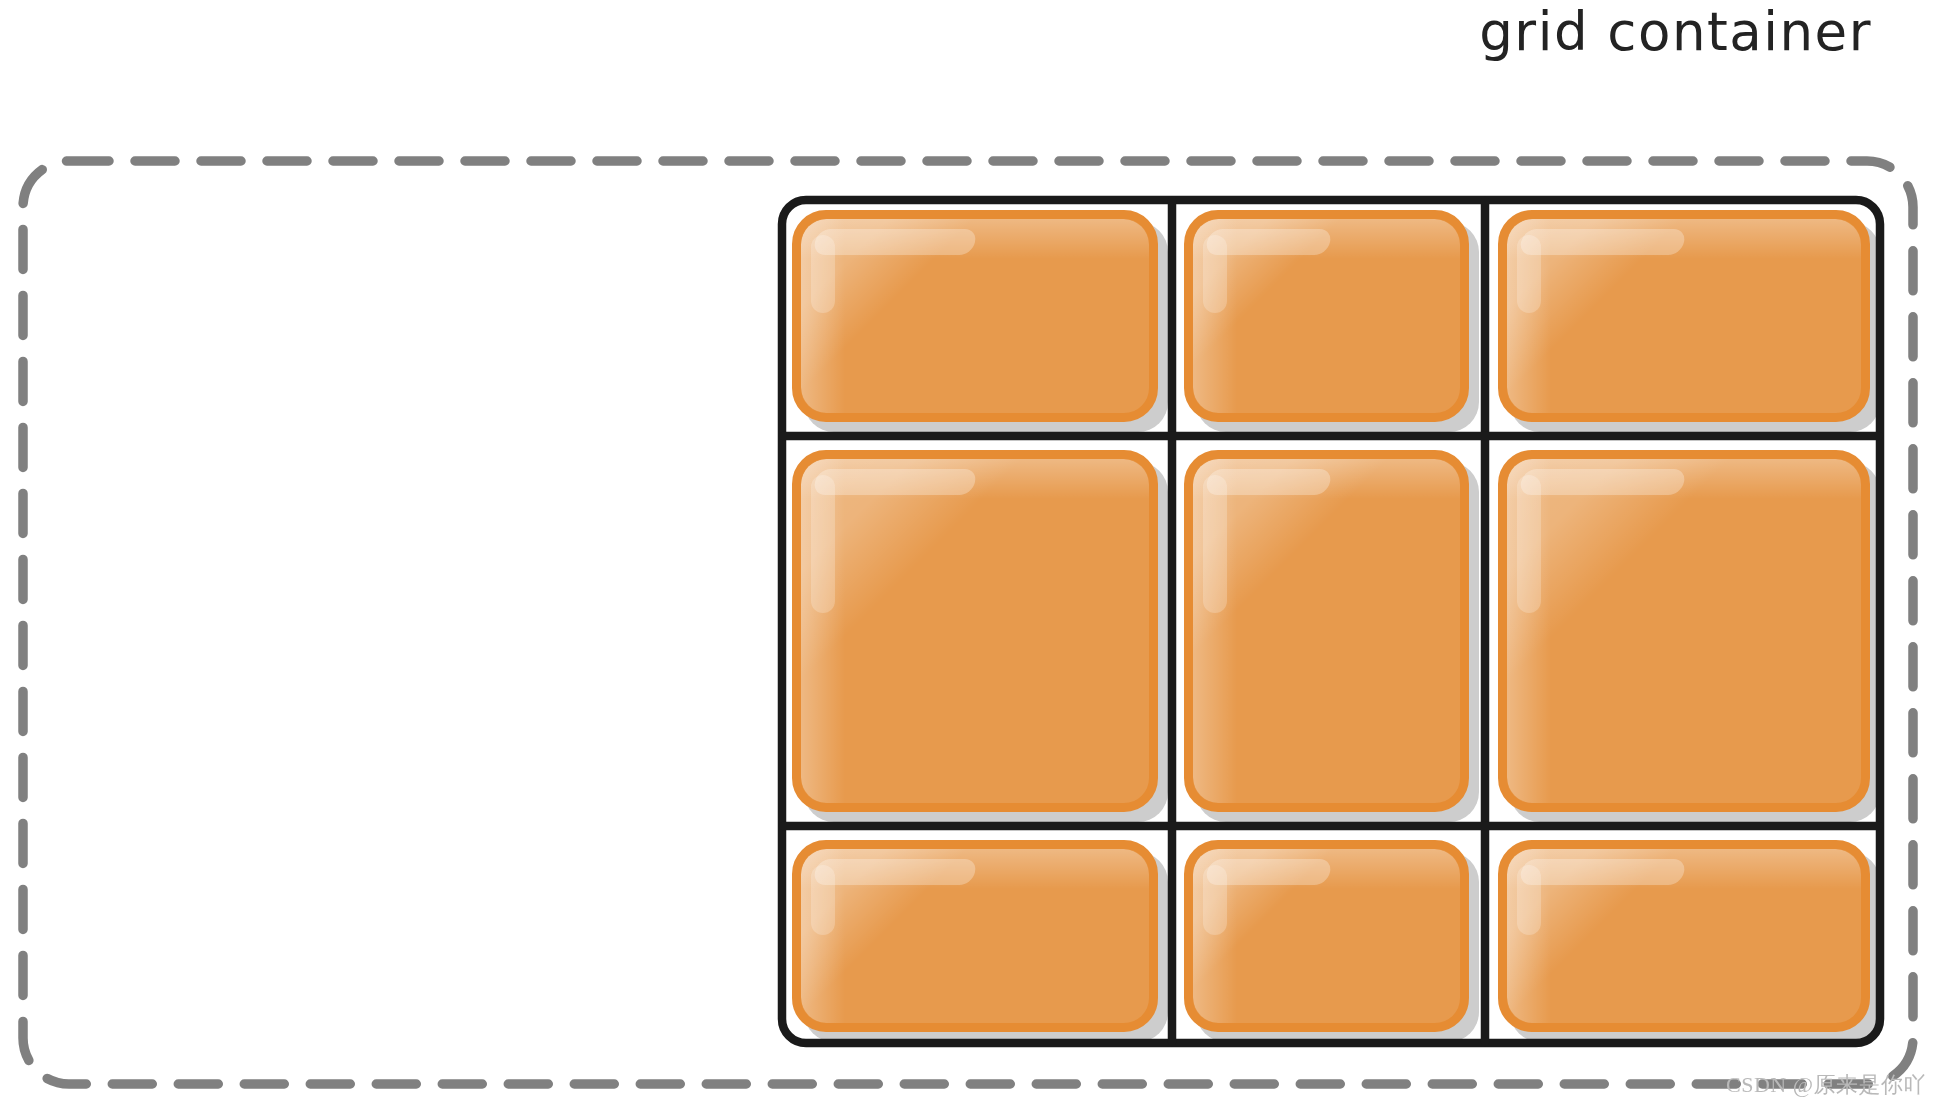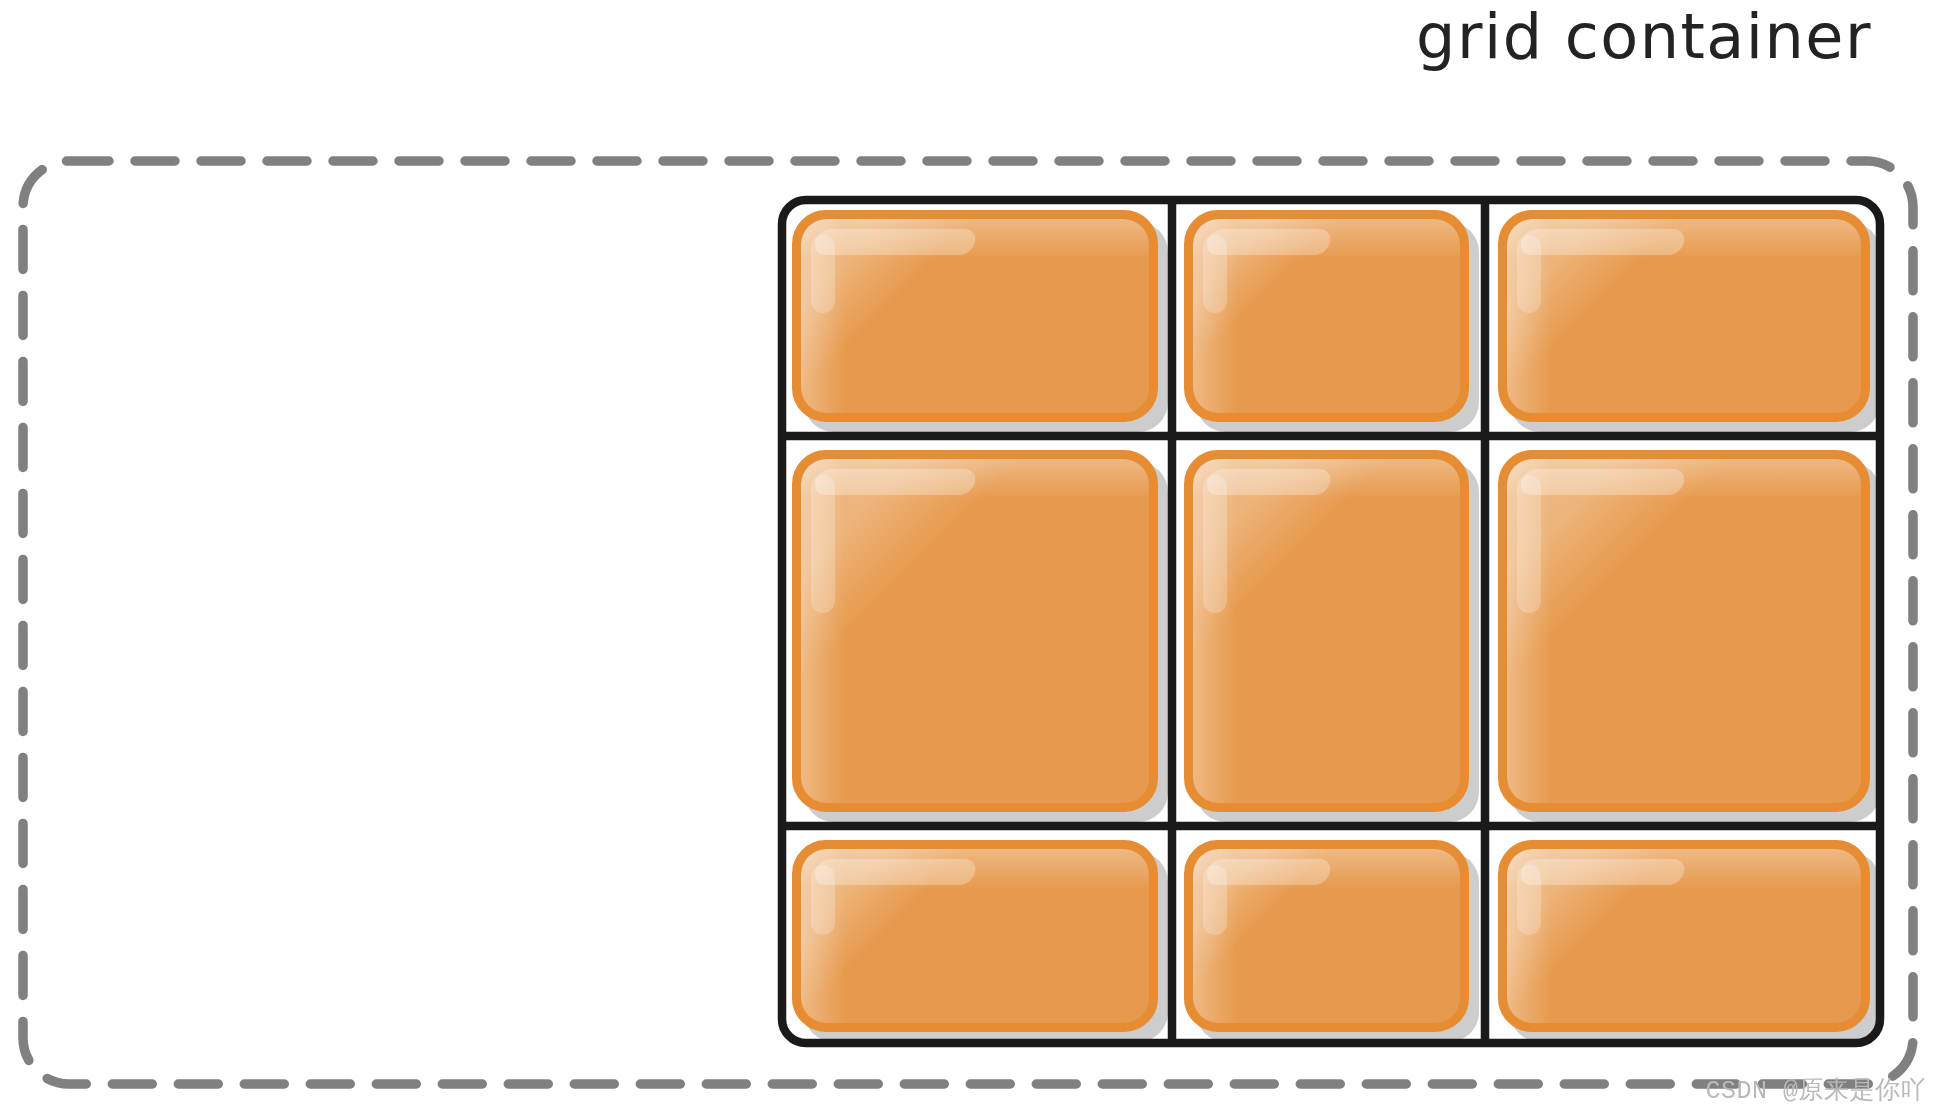--- a/index.html
+++ b/index.html
@@ -20,21 +20,21 @@
     background: #ffffff;
     overflow: hidden;
   }
 
   
   #title {
     position: absolute;
     right: 68px;
     top: 2px;
     font-family: "DejaVu Sans", sans-serif;
-    font-size: 62px;
+    font-size: 53px;
     font-weight: 400;
     letter-spacing: 1.5px;
     color: #232323;
     white-space: nowrap;
     line-height: 1.12;
     text-align: right;
   }
 
   
   #dashed-container {
@@ -149,23 +149,23 @@
     width: 24px;
     height: 40%;
     background: rgba(255,255,255,0.22);
     border-radius: 18px;
   }
 
   
   #watermark {
     position: absolute;
     right: 14px;
-    bottom: 0;
-    font-family: Liberation Mono, monospace;
-    font-size: 25px;
+    bottom: 6px;
+    font-family: Liberation Serif, serif;
+    font-size: 22px;
     color: #b9b9b9;
     white-space: nowrap;
     letter-spacing: 0.5px;
   }
 </style>
 </head>
 <body>
 
 <div id="stage">
 

